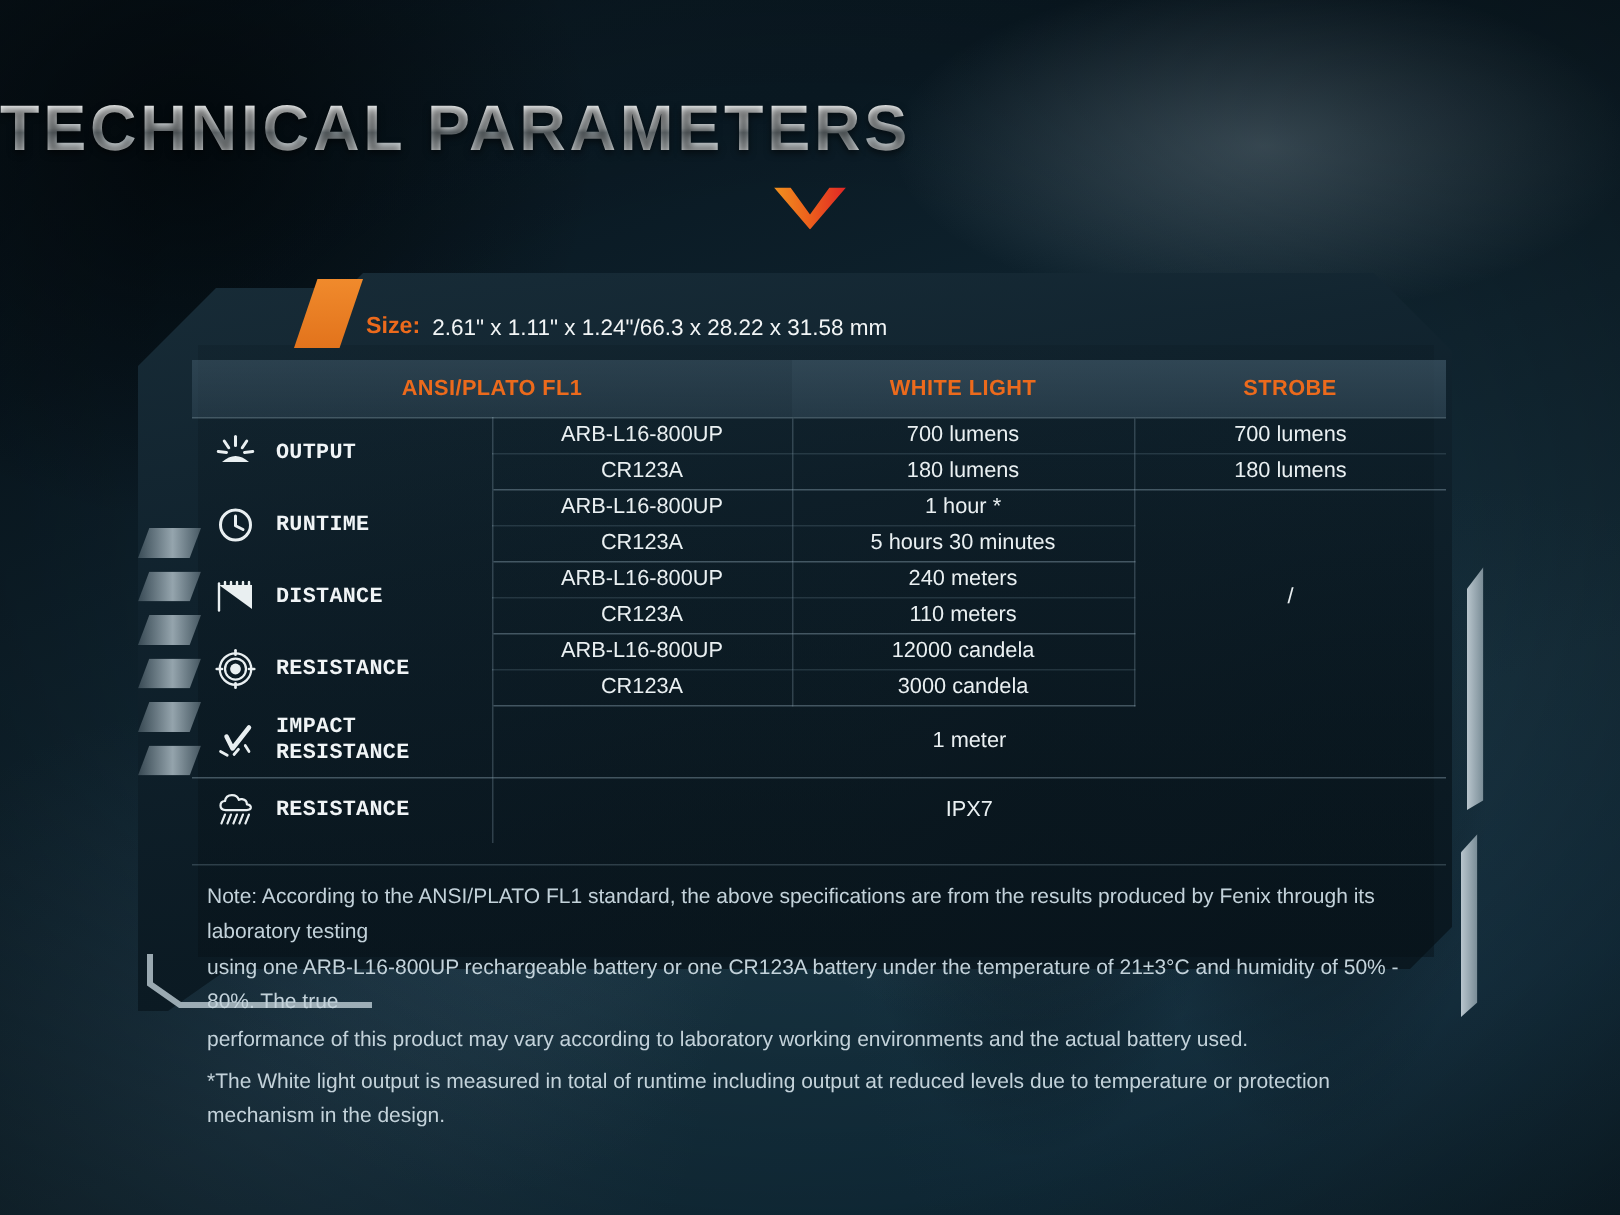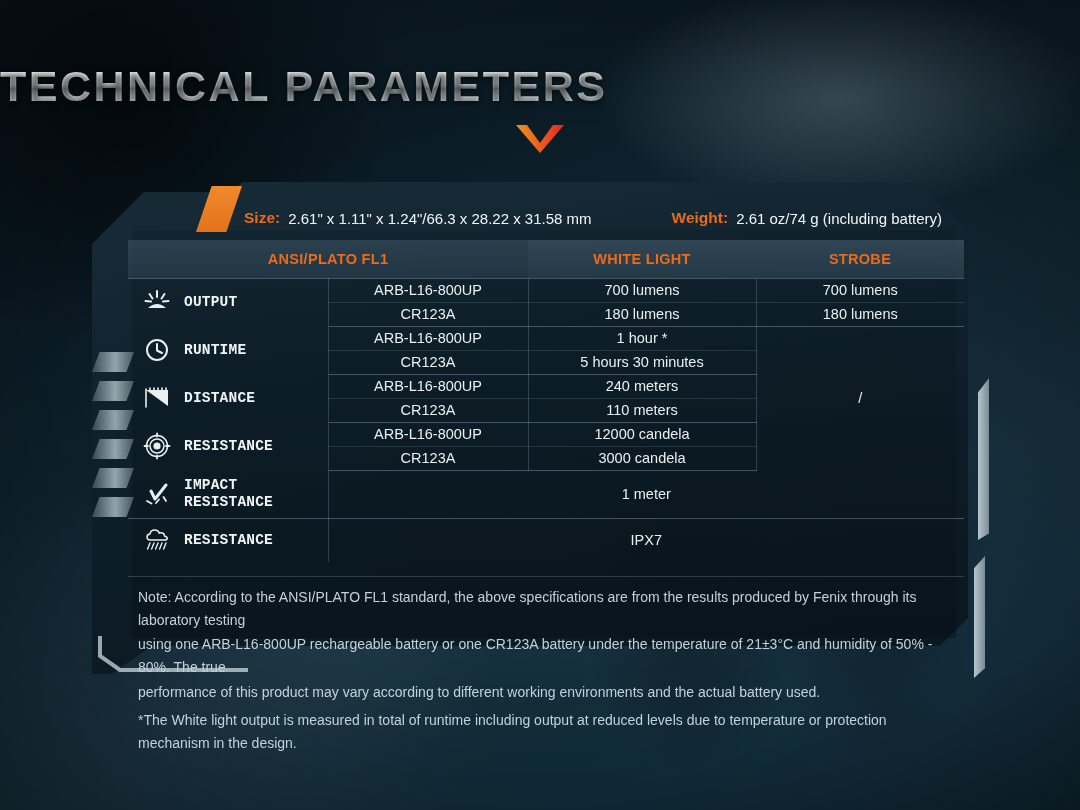--- a/index.html
+++ b/index.html
@@ -285,24 +285,20 @@
   <div id="right-bars">
     <div class="rbar" id="rbar-1"></div>
     <div class="rbar" id="rbar-2"></div>
   </div>
 
   <div id="specbar">
     <div class="spec-group">
       <span class="spec-label">Size:</span>
       <span class="spec-value">2.61" x 1.11" x 1.24"/66.3 x 28.22 x 31.58 mm</span>
     </div>
-    <div class="spec-group" id="spec-weight-group">
-      <span class="spec-label">Weight:</span>
-      <span class="spec-value">2.61 oz/74 g (including battery)</span>
-    </div>
   </div>
 
   <div id="table-wrap">
     <table>
       <colgroup>
         <col style="width:200px">
         <col style="width:200px">
         <col style="width:228px">
         <col style="width:208px">
       </colgroup>
@@ -459,16 +455,16 @@
         </tr>
 
       </tbody>
     </table>
   </div>
 
   <div id="note-divider"></div>
   <div id="note-block">
     <p>Note: According to the ANSI/PLATO FL1 standard, the above specifications are from the results produced by Fenix through its laboratory testing</p>
     <p>using one ARB-L16-800UP rechargeable battery or one CR123A battery under the temperature of 21±3°C and humidity of 50% - 80%. The true</p>
-    <p>performance of this product may vary according to different working environments and the actual battery used.</p>
+    <p>performance of this product may vary according to laboratory working environments and the actual battery used.</p>
     <p style="margin-top:6px">*The White light output is measured in total of runtime including output at reduced levels due to temperature or protection mechanism in the design.</p>
   </div>
 </div>
 
 </body></html>

